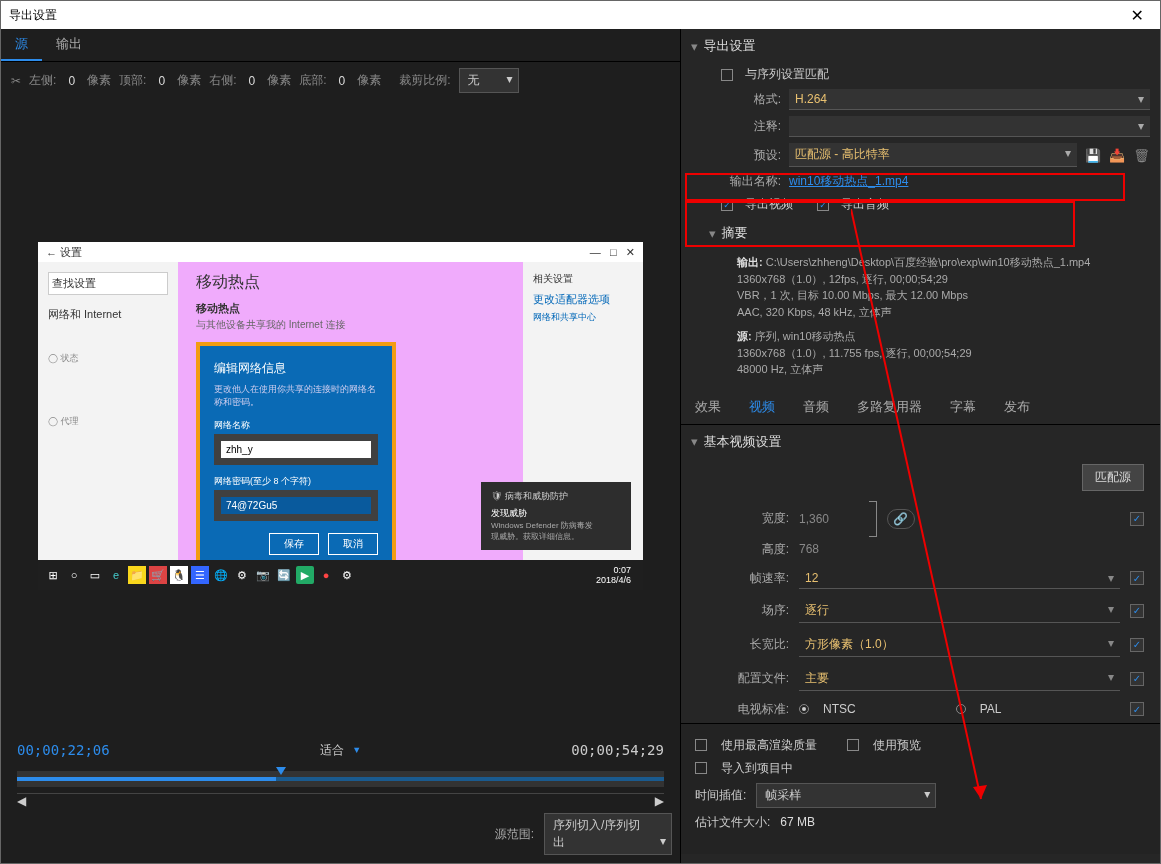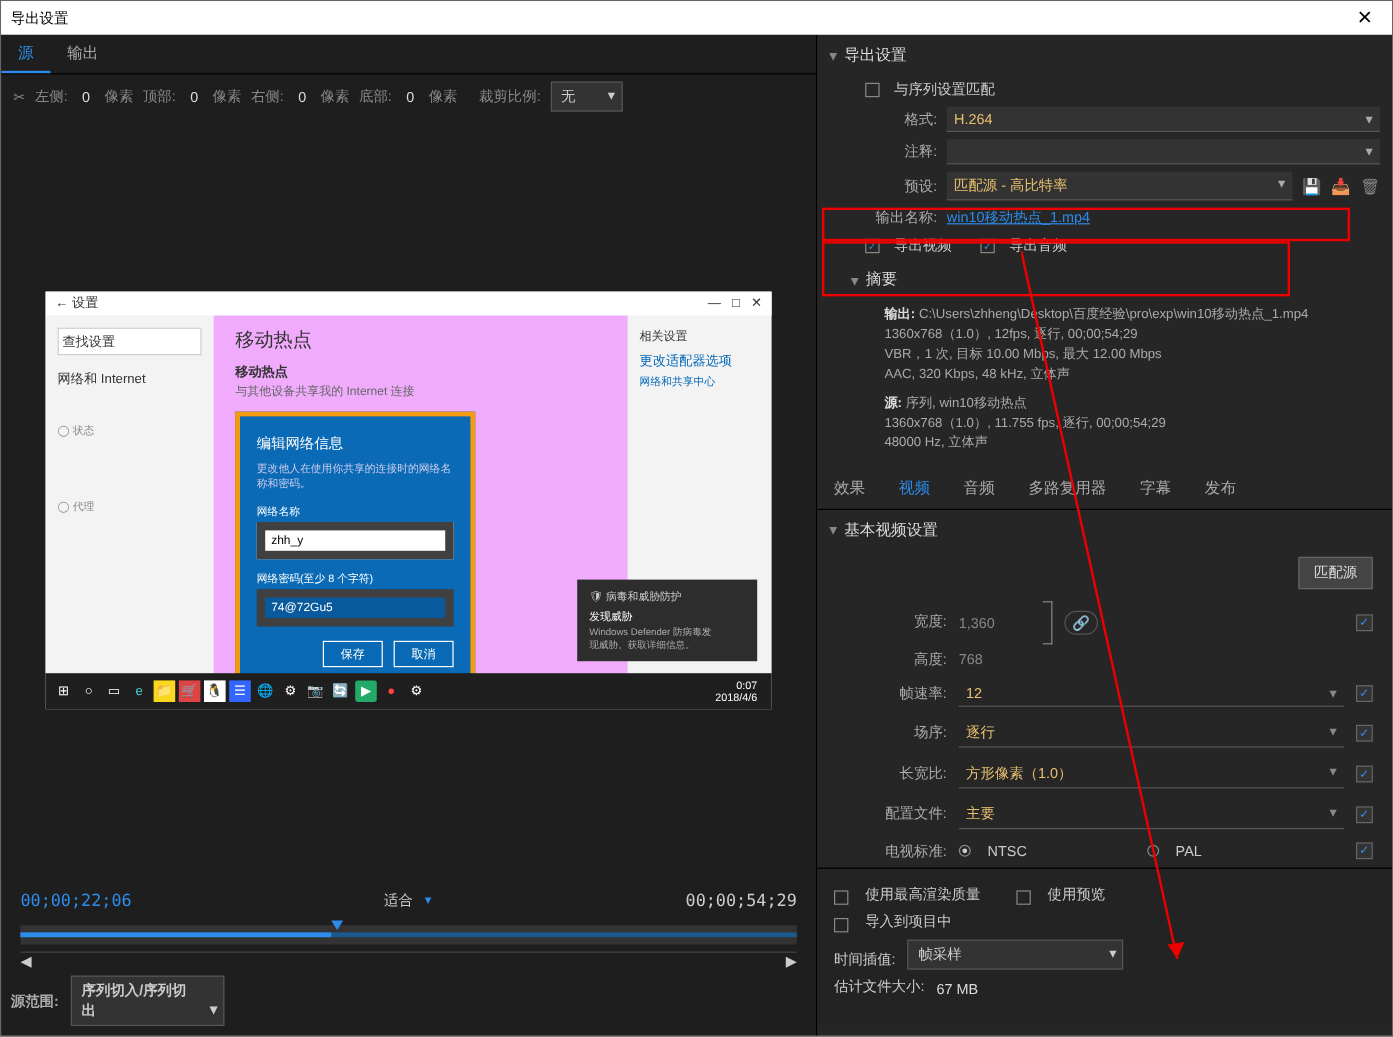--- a/index.html
+++ b/index.html
@@ -209,25 +209,24 @@
 }
 .timeline-track {
   position: absolute;
   left: 0; right: 0;
   top: 6px; height: 4px;
   background: #1a5a8e;
 }
 .source-range-row {
   display: flex;
   align-items: center;
-  justify-content: flex-start;
+  justify-content: flex-end;
   padding: 8px;
   gap: 10px;
   color: #aaa;
-  font-weight: bold;
 }
 .dropdown {
   background: #333;
   border: 1px solid #555;
   color: #ccc;
   padding: 3px 20px 3px 8px;
   position: relative;
   font-size: 12px;
 }
 .dropdown::after {
@@ -349,21 +348,21 @@
   border-radius: 50%;
   top: 2px; left: 2px;
 }
 .bottom-section {
   border-top: 1px solid #000;
   padding: 10px 14px;
   background: #232323;
 }
 .bottom-row {
   display: flex;
-  align-items: flex-end;
+  align-items: center;
   gap: 10px;
   padding: 3px 0;
   font-size: 12px;
 }
 .action-buttons {
   display: flex;
   gap: 10px;
   padding: 10px 14px 0;
 }
 .red-arrow {

